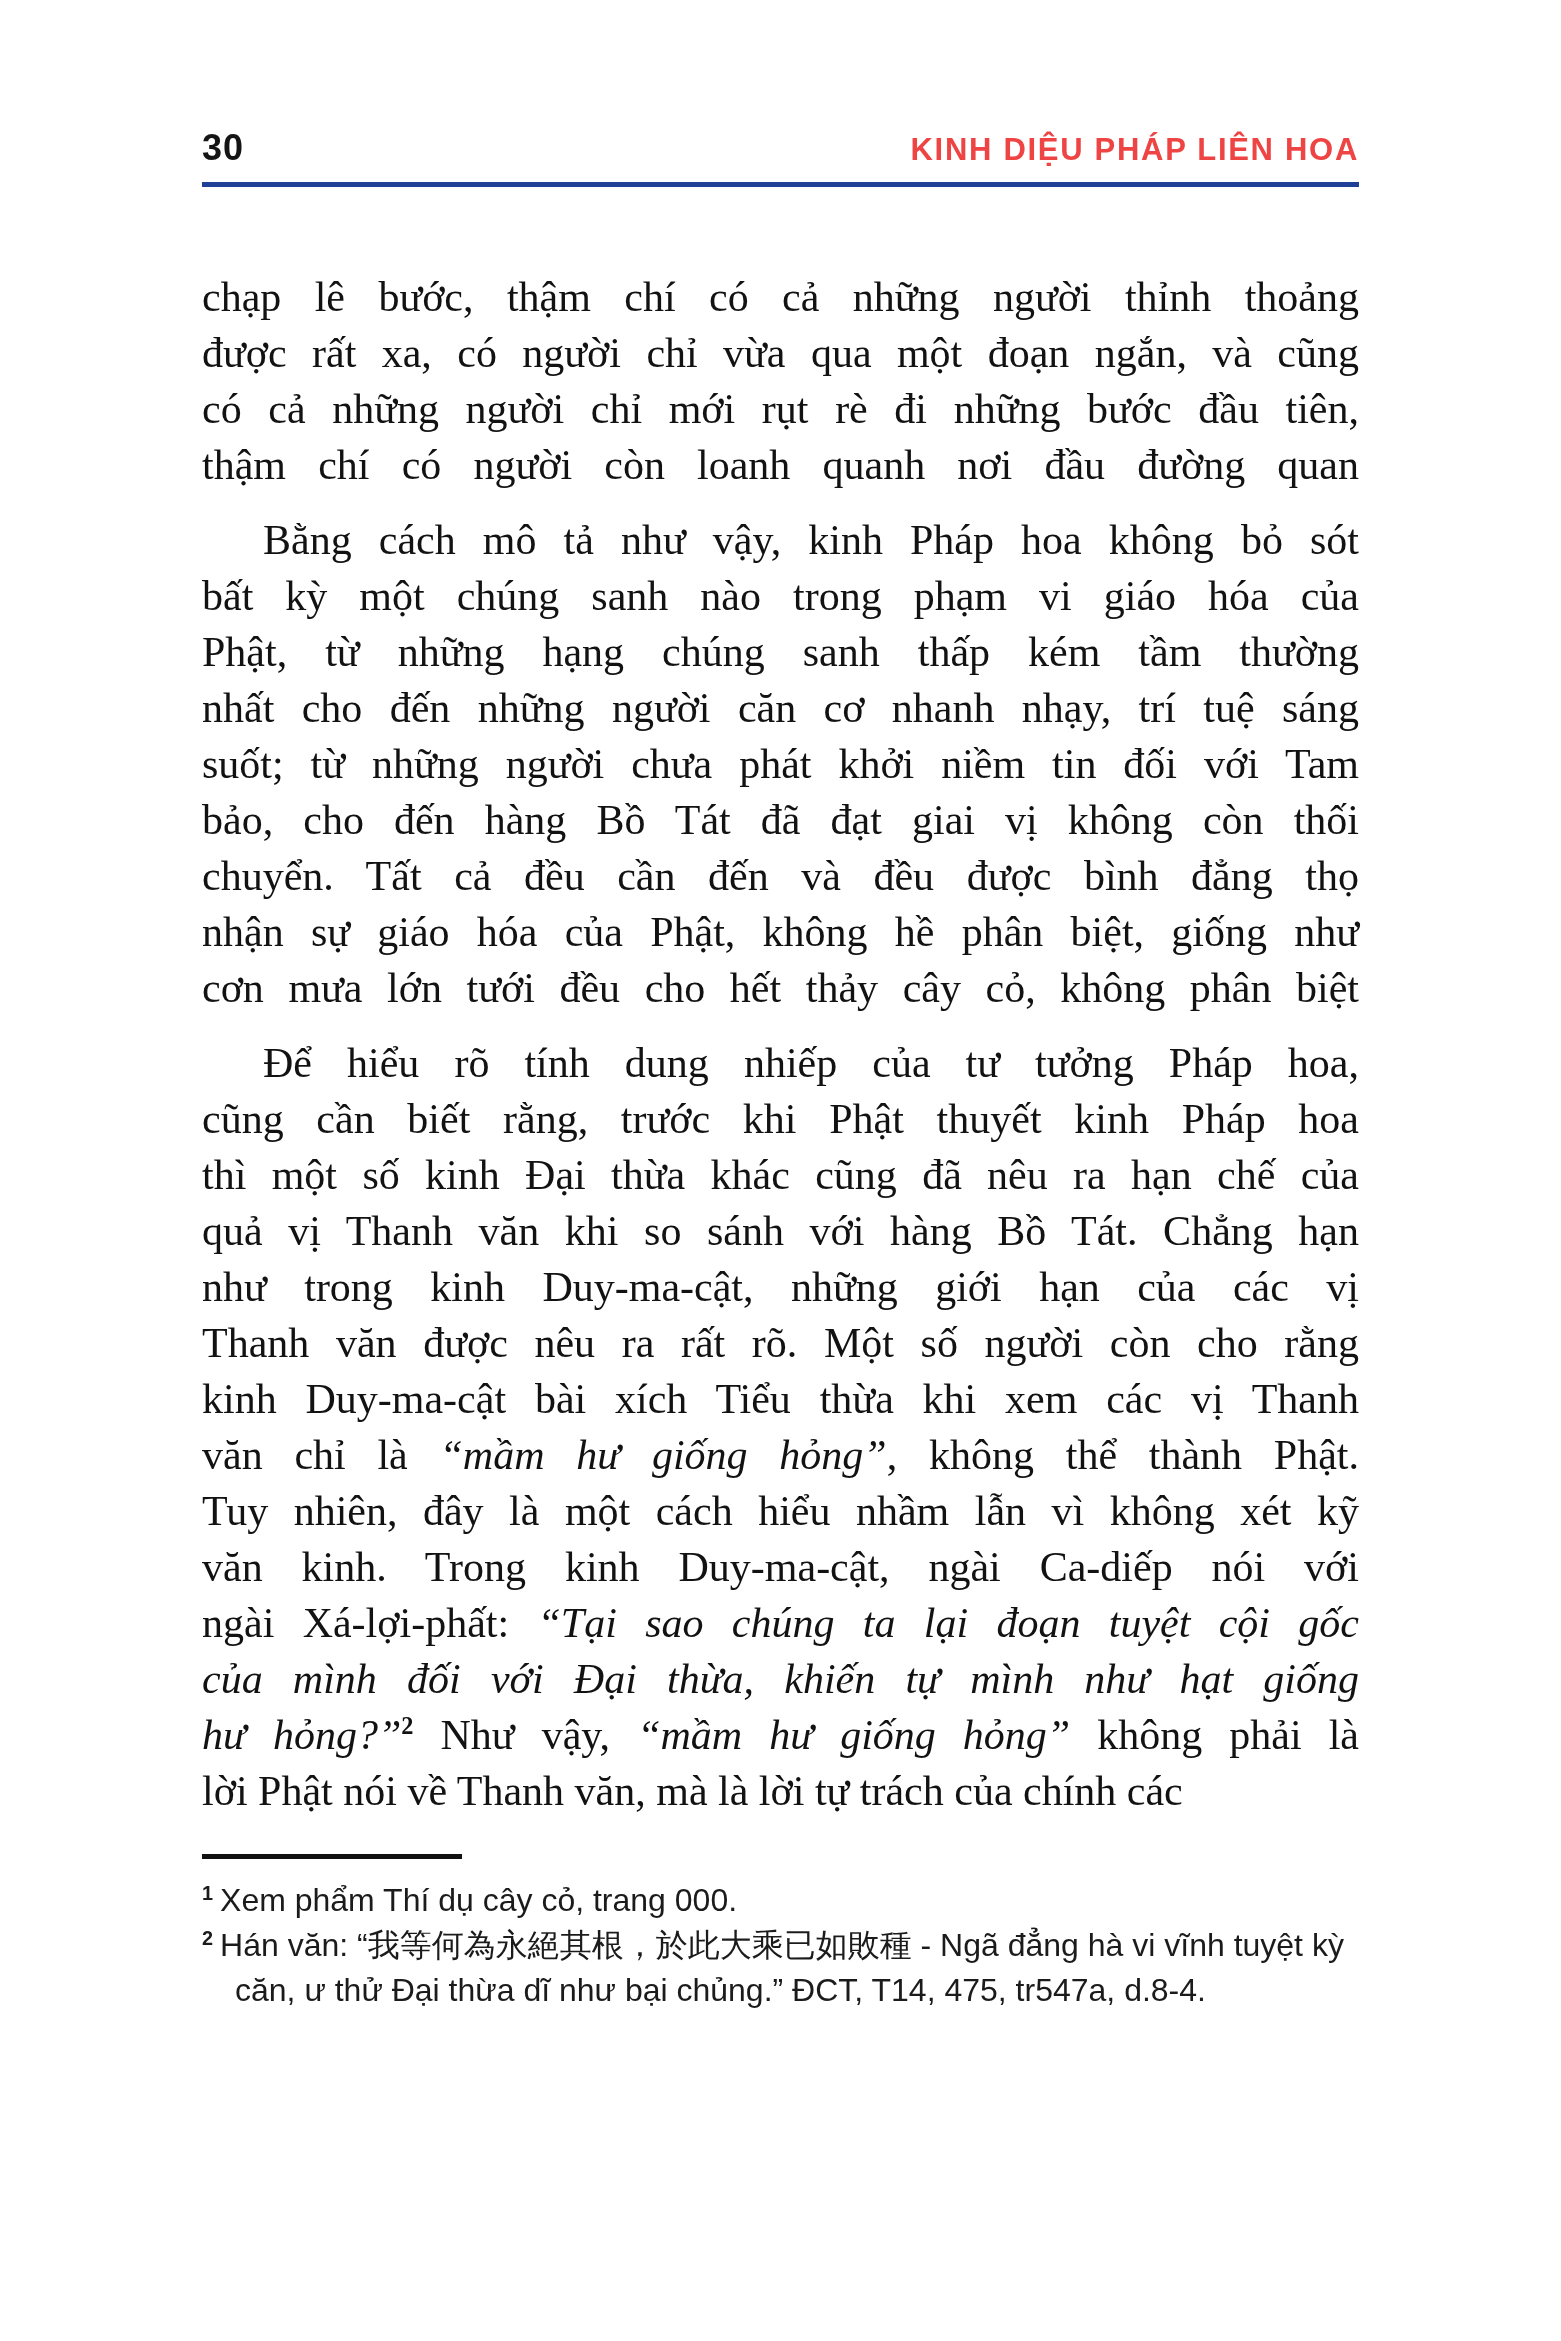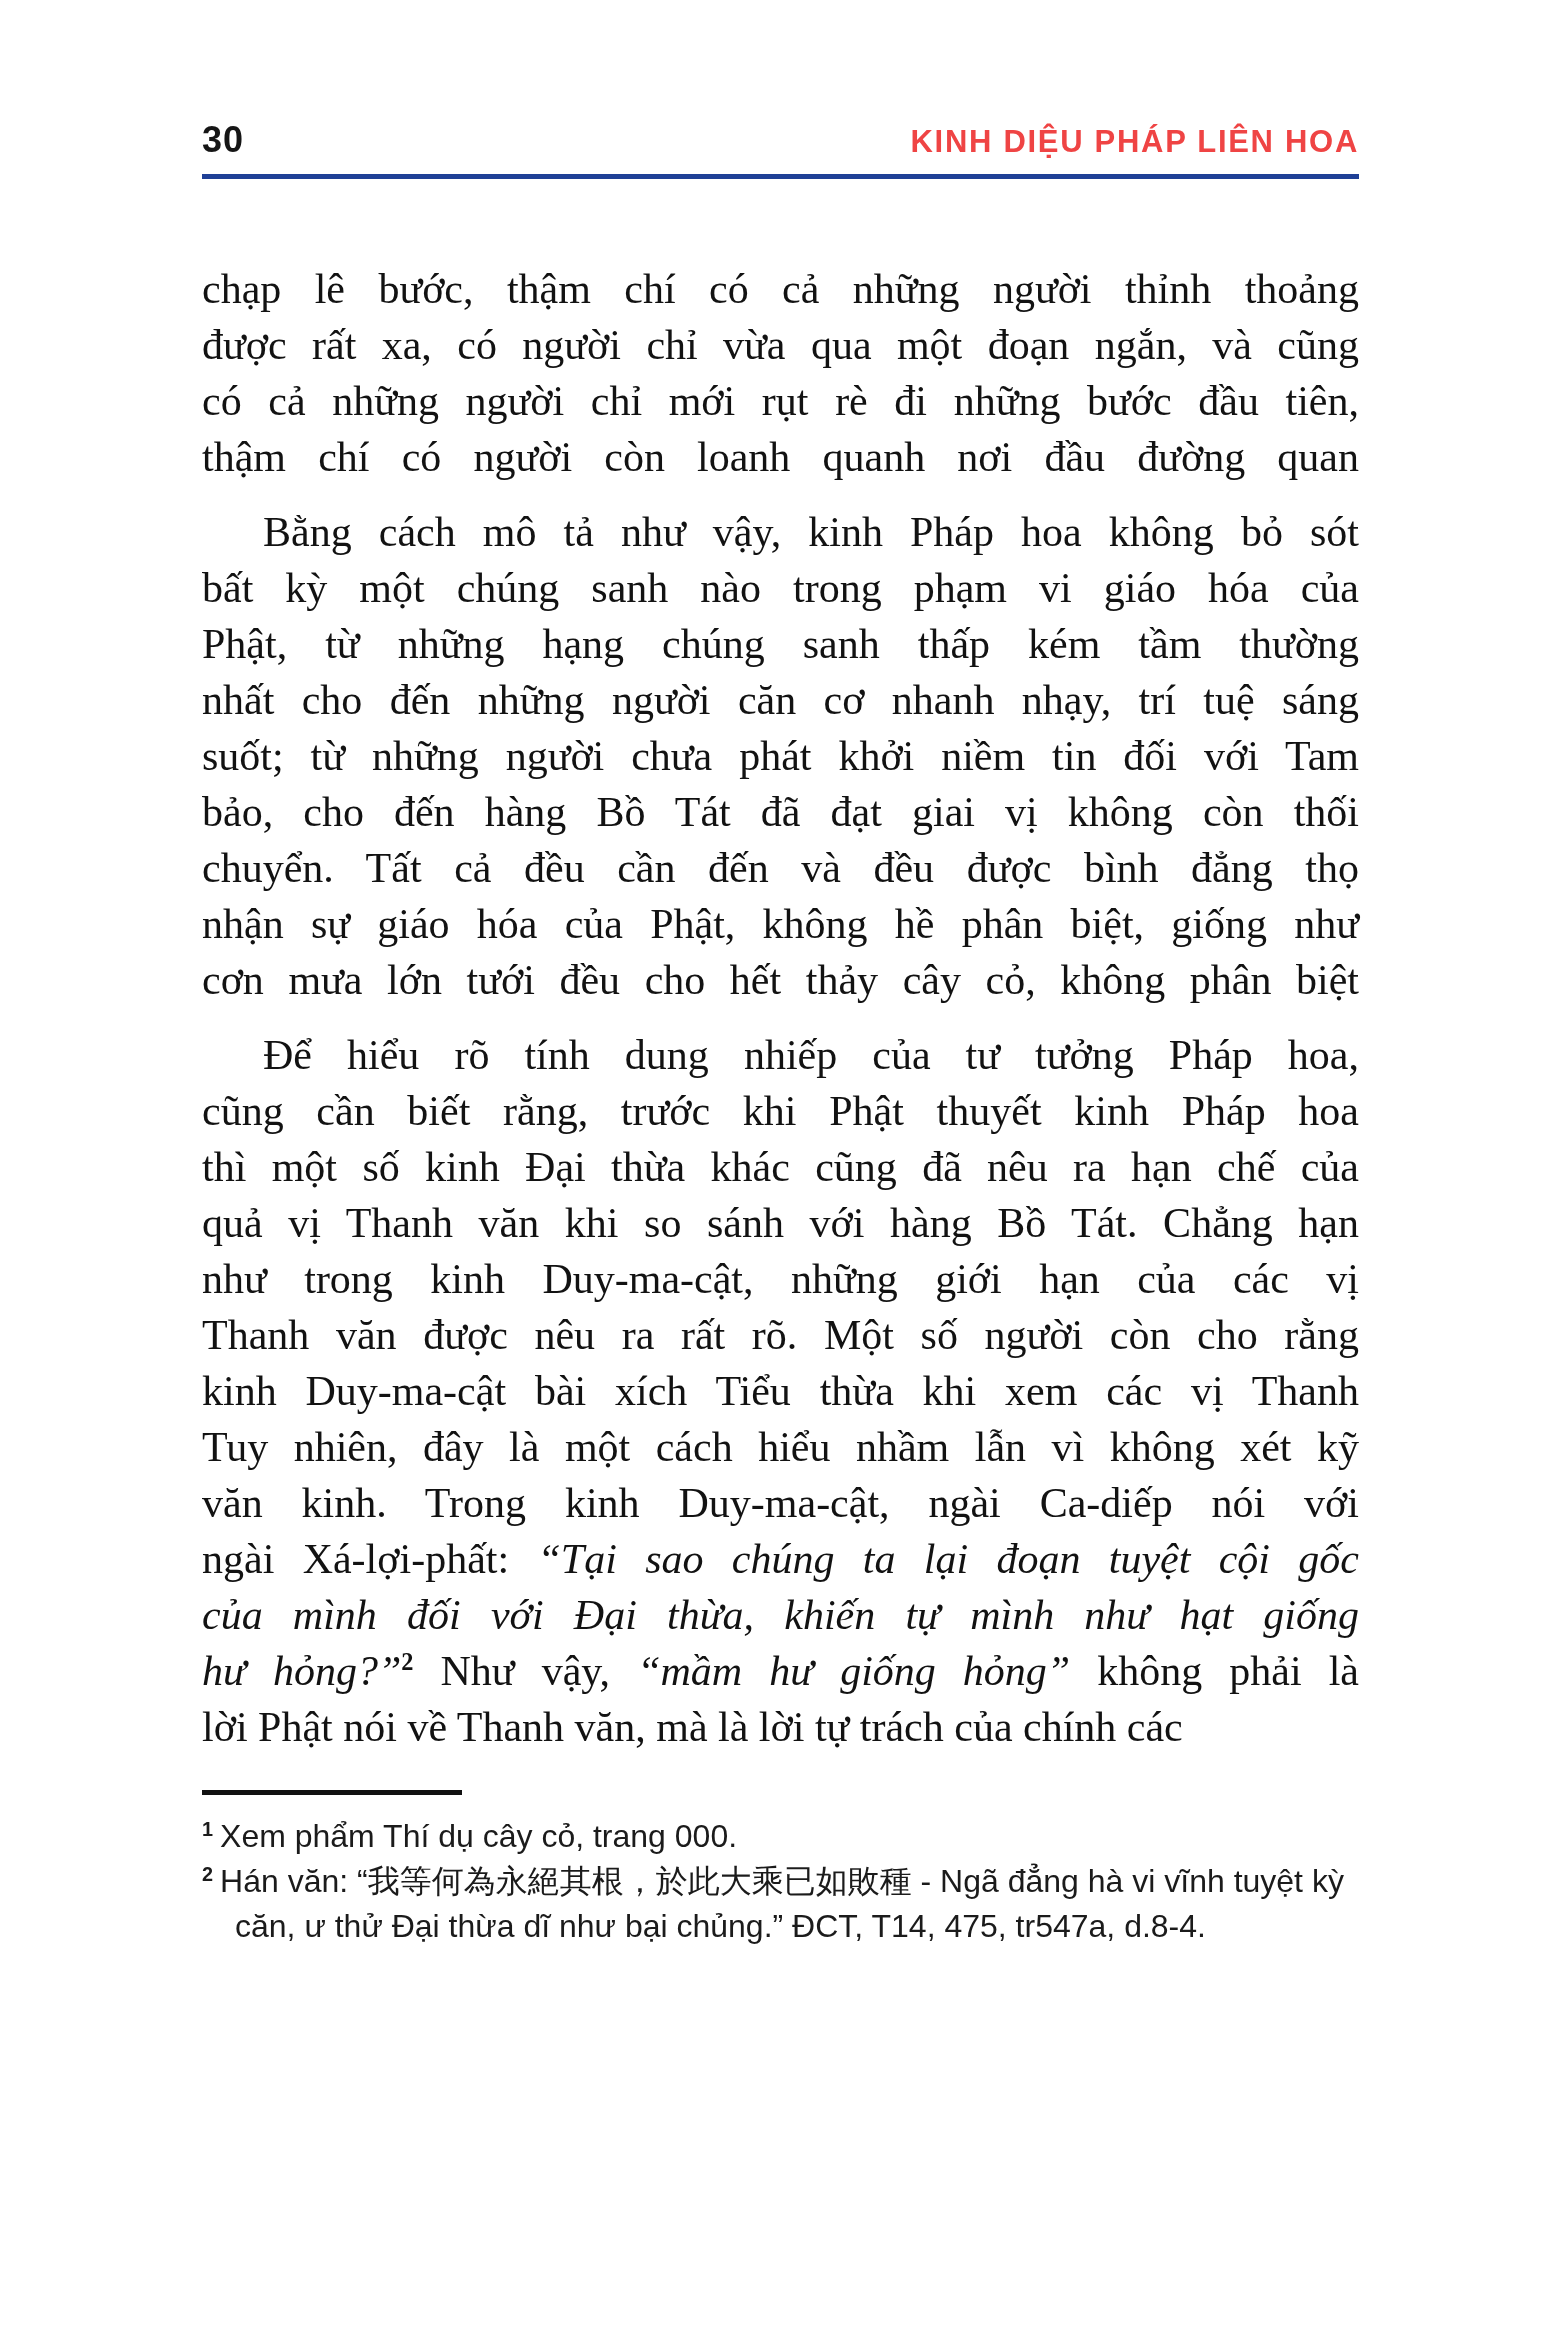--- a/index.html
+++ b/index.html
@@ -2,21 +2,21 @@
 <html style="font-size:14px"><head>
 <meta charset="utf-8">
 <style>
   html, body { margin: 0; padding: 0; background: #e8e8e8; }
   .page {
     position: relative;
     width: 1561px;
     height: 2342px;
     background: #ffffff;
     box-sizing: border-box;
-    padding: 0 202px;
+    padding: 8px 202px;
     font-family: "Liberation Serif", serif;
     color: #121212;
     overflow: hidden;
   }
   
   .header {
     margin-top: 121px;
     display: flex;
     justify-content: space-between;
     align-items: baseline;
@@ -96,20 +96,21 @@
         <div class="line"><span class="">cơn mưa lớn tưới đều cho hết thảy cây cỏ, không phân biệt</span></div>
       </div>
       <div class="paragraph indent spaced">
         <div class="line first"><span class="">Để hiểu rõ tính dung nhiếp của tư tưởng Pháp hoa,</span></div>
         <div class="line"><span class="">cũng cần biết rằng, trước khi Phật thuyết kinh Pháp hoa</span></div>
         <div class="line"><span class="">thì một số kinh Đại thừa khác cũng đã nêu ra hạn chế của</span></div>
         <div class="line"><span class="">quả vị Thanh văn khi so sánh với hàng Bồ Tát. Chẳng hạn</span></div>
         <div class="line"><span class="">như trong kinh Duy-ma-cật, những giới hạn của các vị</span></div>
         <div class="line"><span class="">Thanh văn được nêu ra rất rõ. Một số người còn cho rằng</span></div>
         <div class="line"><span class="">kinh Duy-ma-cật bài xích Tiểu thừa khi xem các vị Thanh</span></div>
+        <div class="line"><span class="">văn chỉ là </span><span class="it">“mầm hư giống hỏng”</span><span class="">, không thể thành Phật.</span></div>
         <div class="line"><span class="">Tuy nhiên, đây là một cách hiểu nhầm lẫn vì không xét kỹ</span></div>
         <div class="line"><span class="">văn kinh. Trong kinh Duy-ma-cật, ngài Ca-diếp nói với</span></div>
         <div class="line"><span class="">ngài Xá-lợi-phất: </span><span class="it">“Tại sao chúng ta lại đoạn tuyệt cội gốc</span></div>
         <div class="line"><span class="it">của mình đối với Đại thừa, khiến tự mình như hạt giống</span></div>
         <div class="line"><span class="it">hư hỏng?”</span><span class="sup">2</span><span class=""> Như vậy, </span><span class="it">“mầm hư giống hỏng”</span><span class=""> không phải là</span></div>
         <div class="line last"><span class="">lời Phật nói về Thanh văn, mà là lời tự trách của chính các</span></div>
       </div>
     </div>
 
   <div class="fn-sep" id="fn-sep" style="background: rgb(17, 17, 17);"></div>

